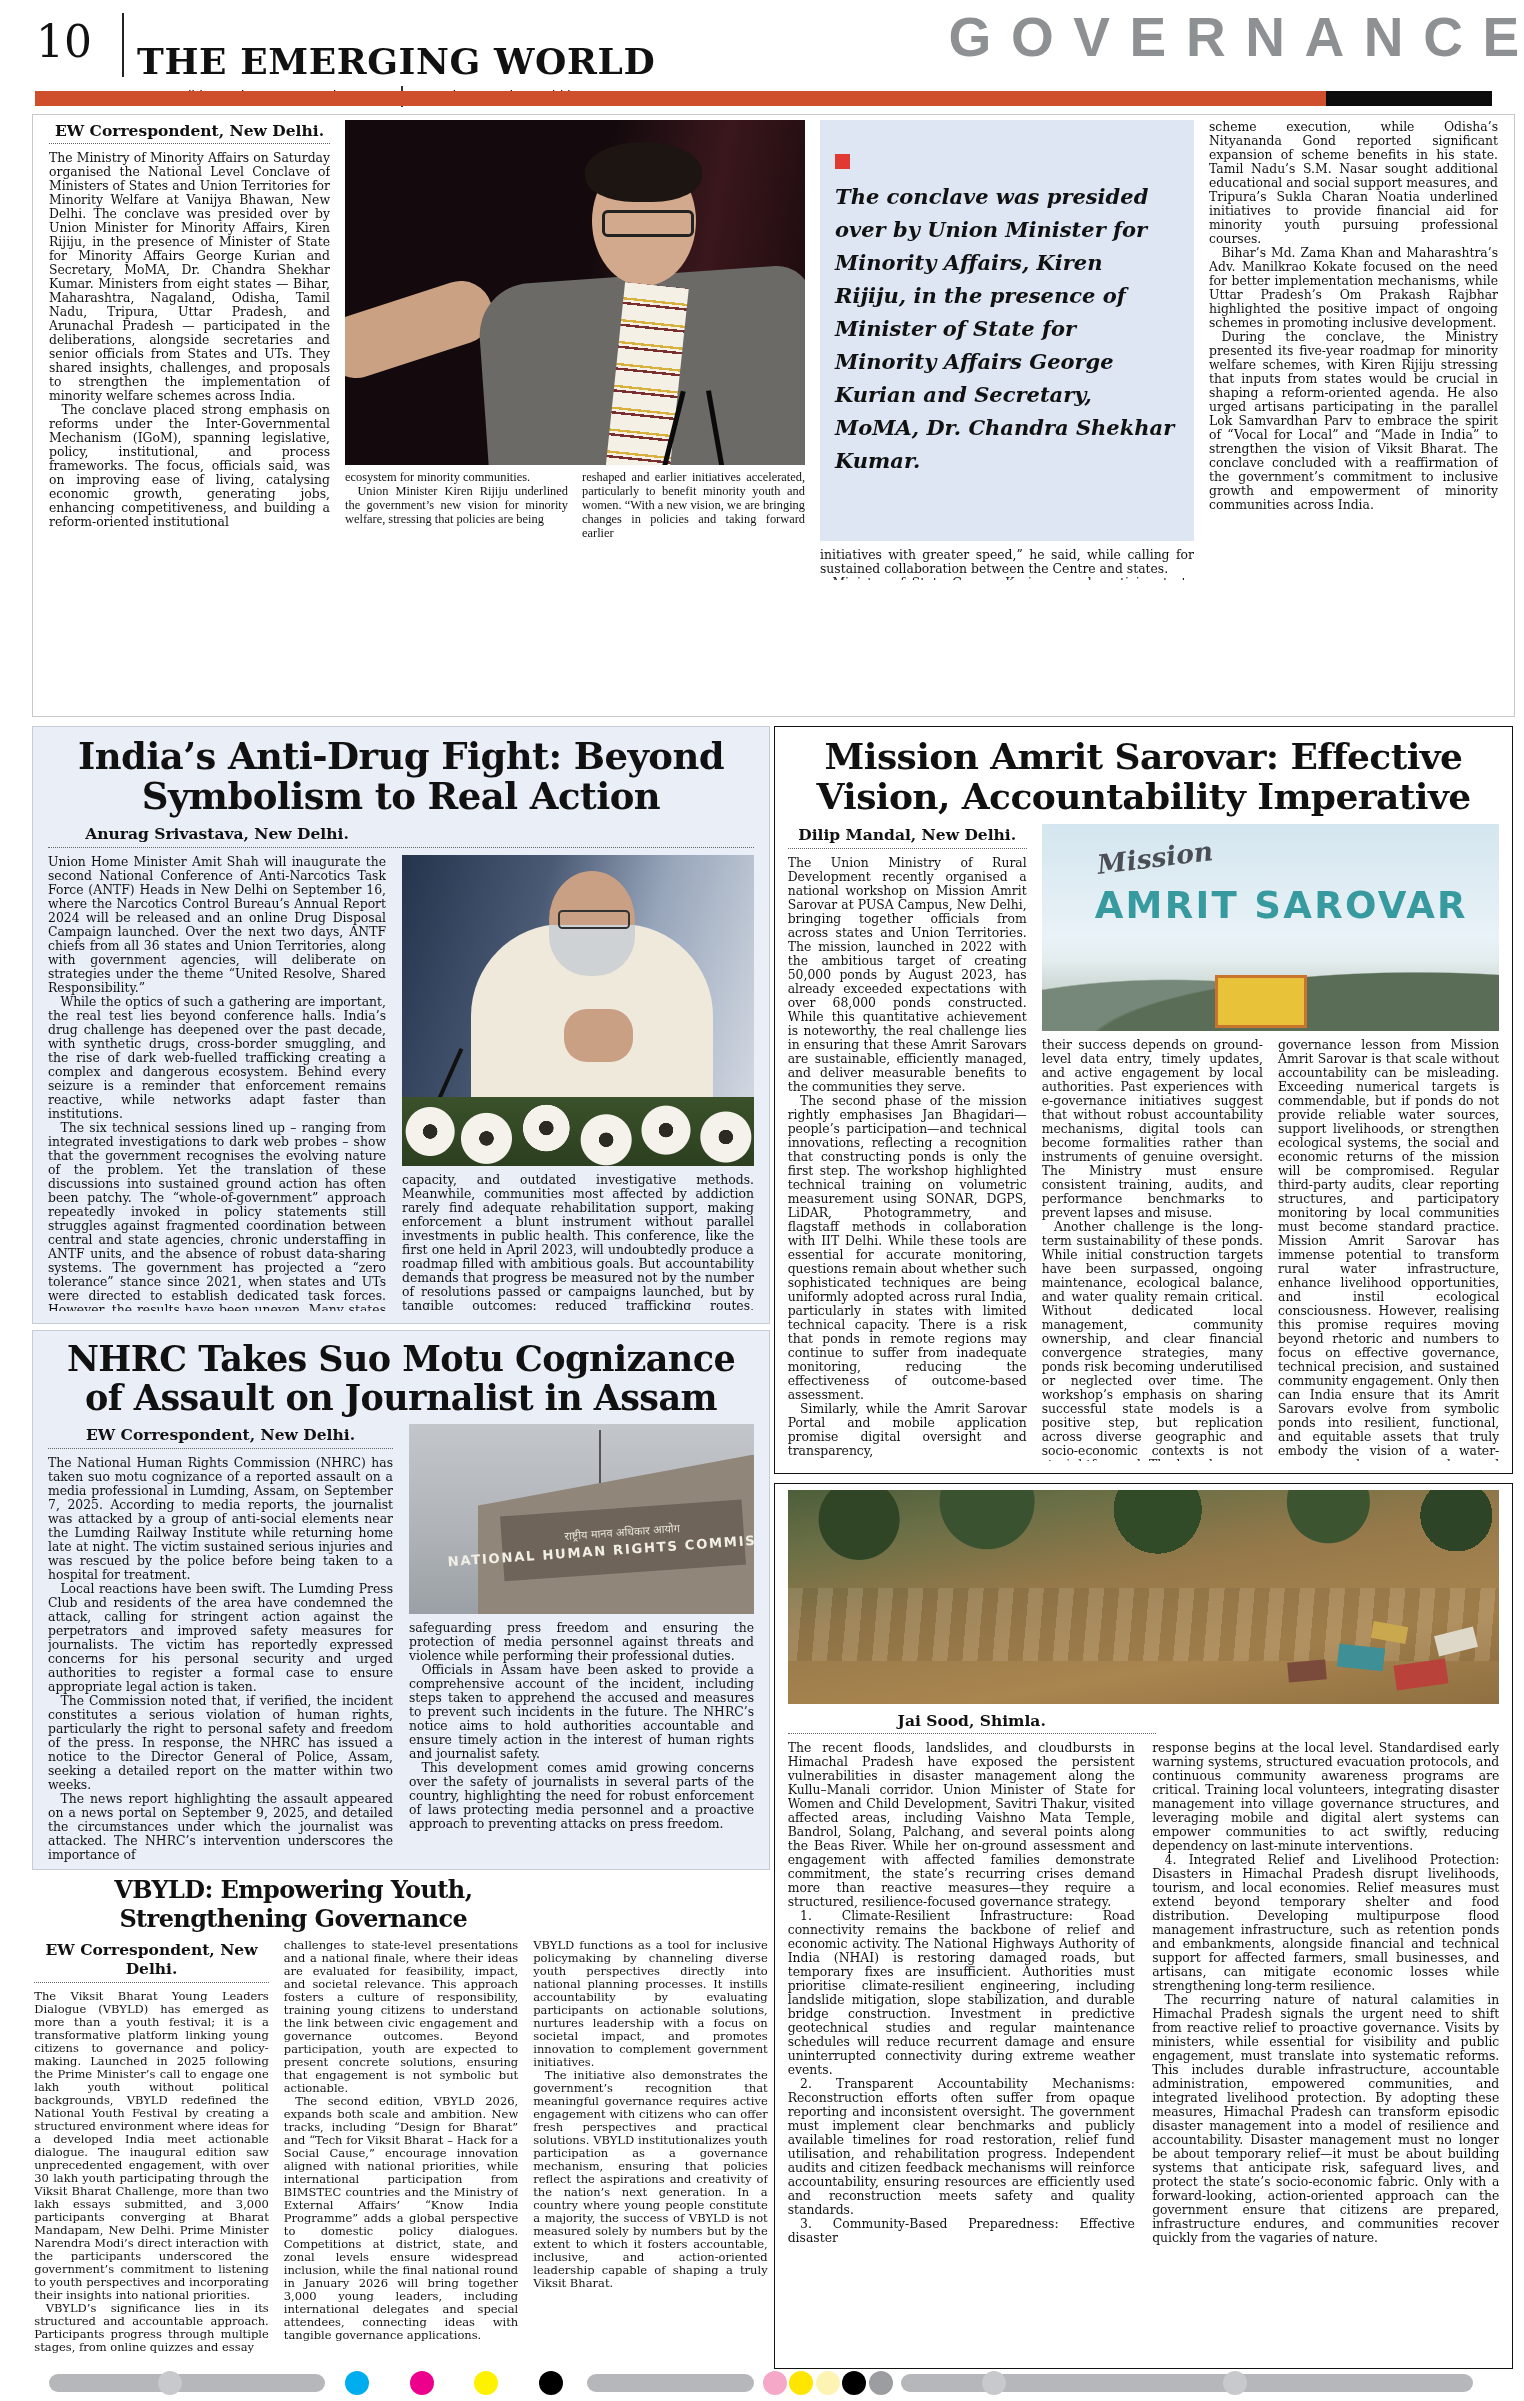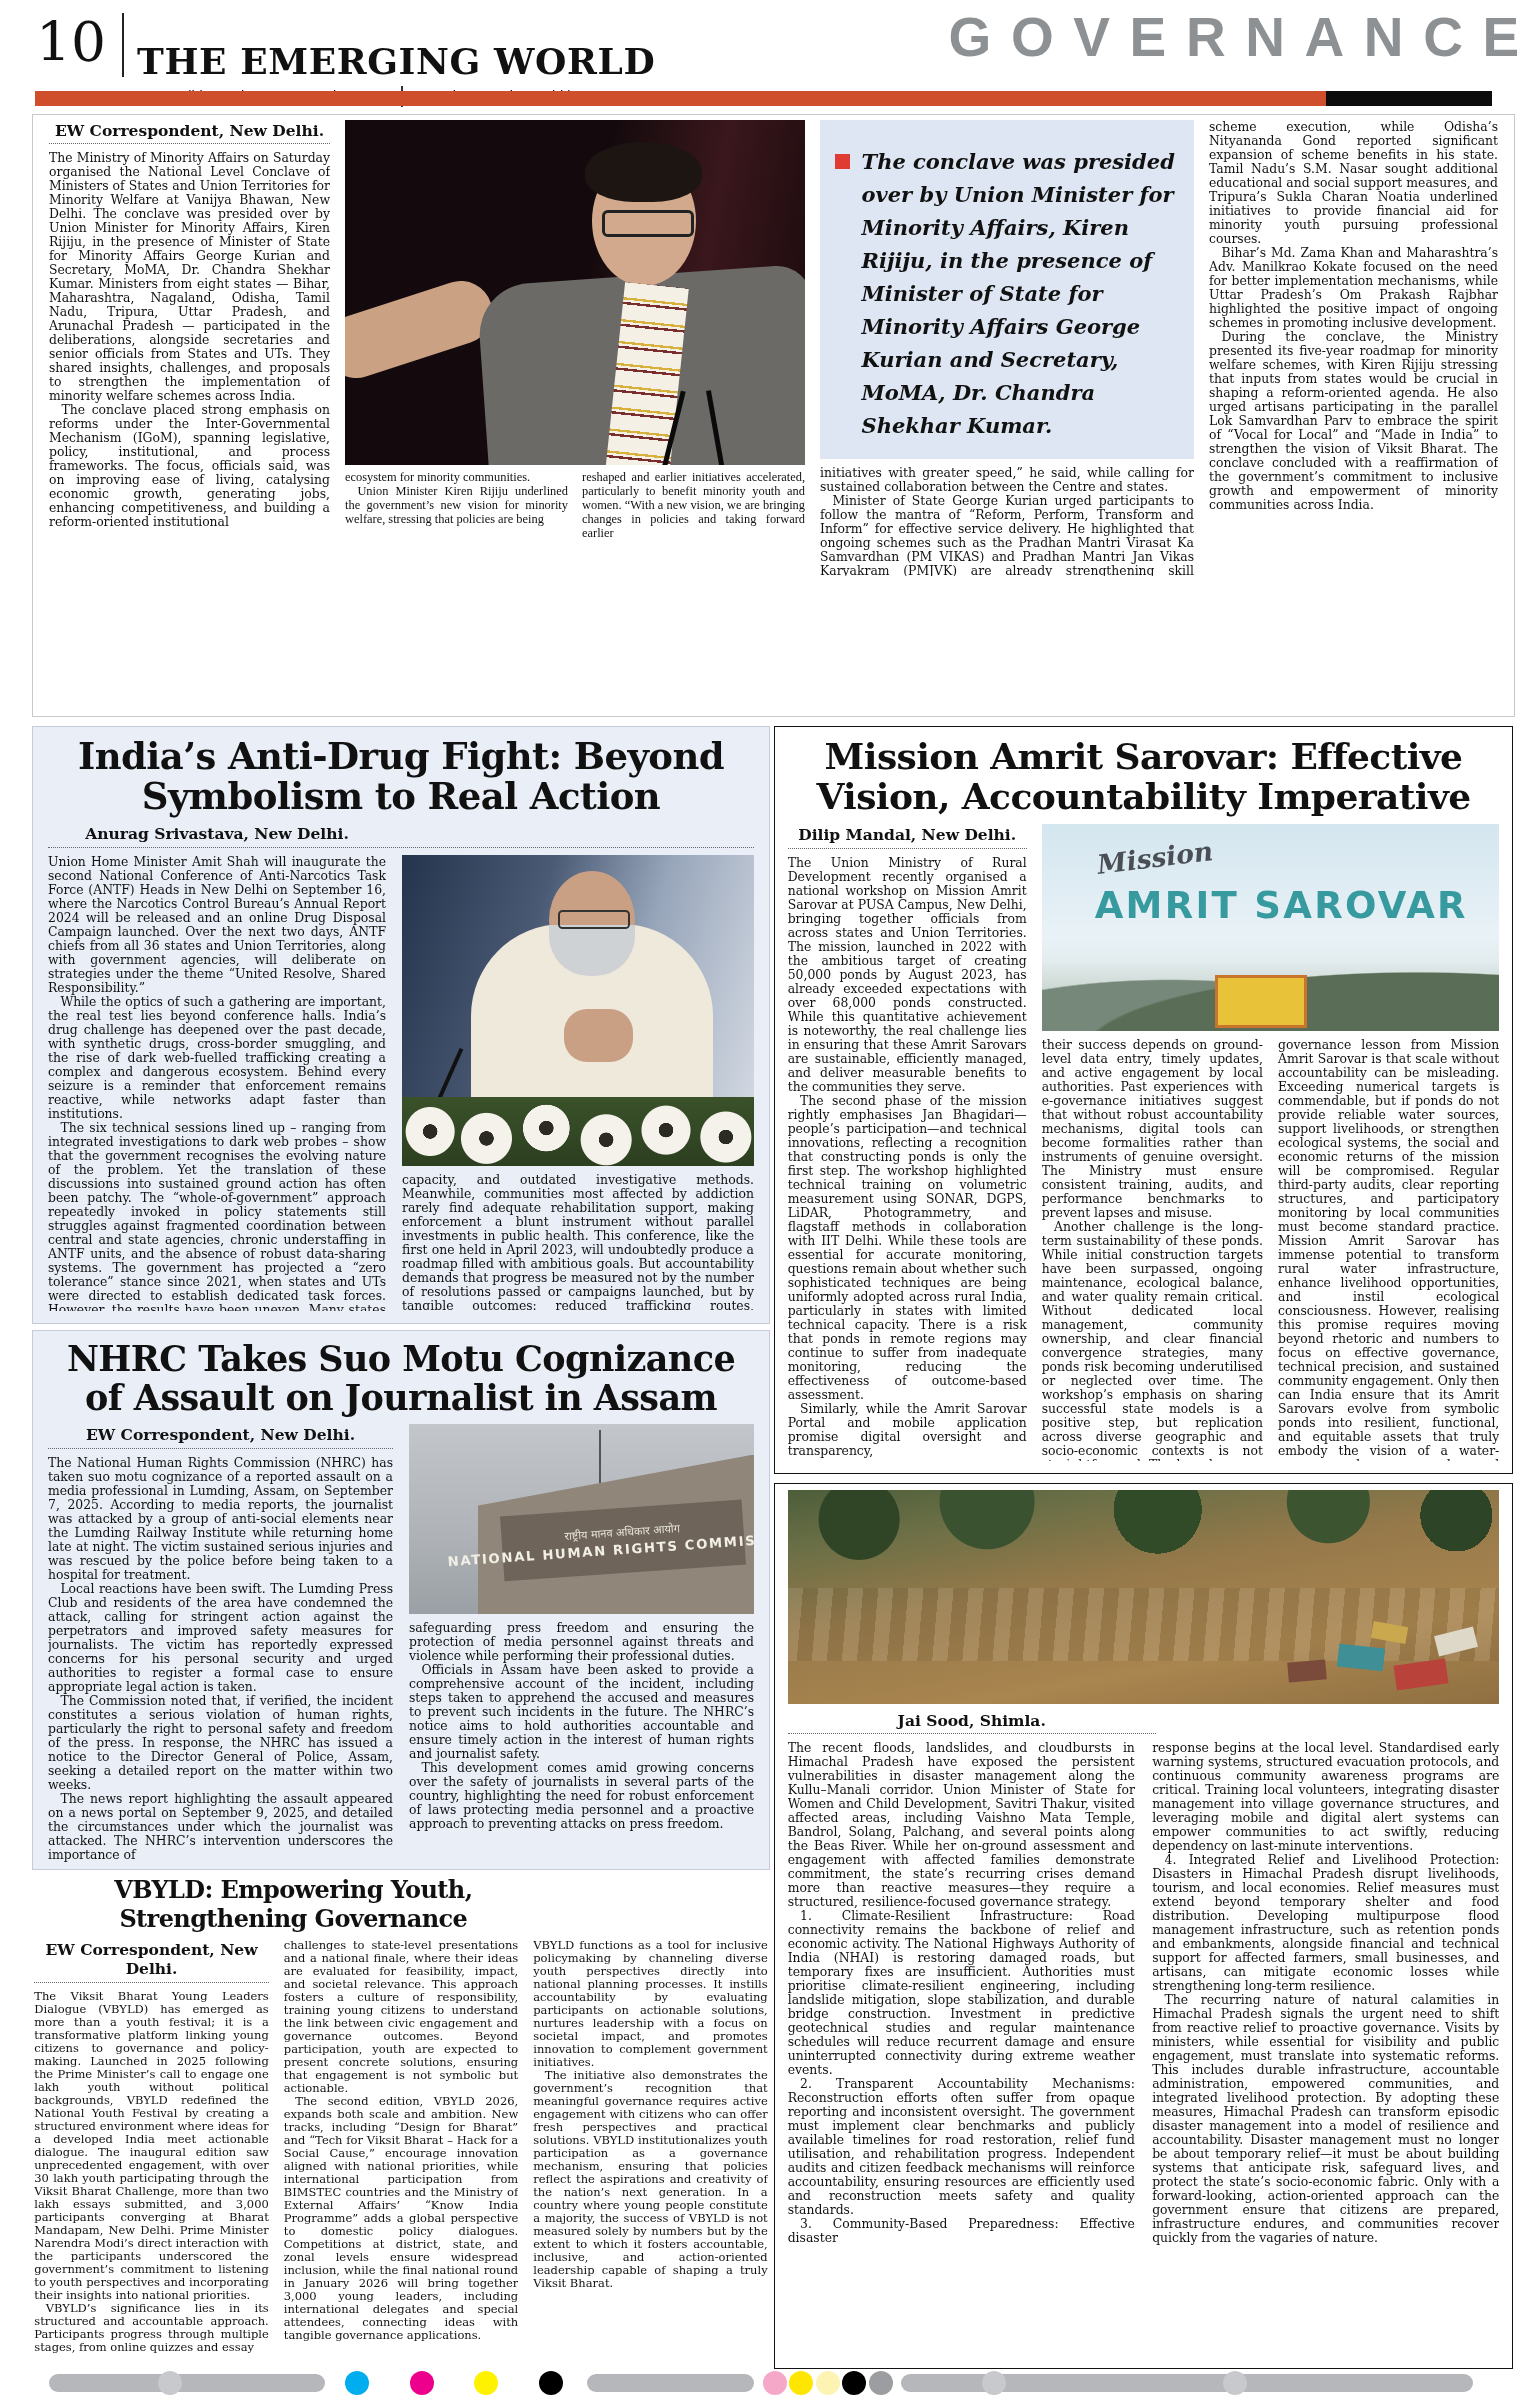--- a/index.html
+++ b/index.html
@@ -1,18 +1,18 @@
 <!DOCTYPE html>
 <html style="font-size:9.2px"><head>
 <meta charset="utf-8">
 <style>
   html,body{margin:0;padding:0;background:#e8e8e8;}
   .page{position:relative;width:1525px;height:2401px;background:#ffffff;font-family:"DejaVu Serif",serif;color:#111;overflow:hidden;}
   
-  .pagenum{position:absolute;left:36px;top:4.6px;font-size:55px;line-height:74px;font-weight:400;}
+  .pagenum{position:absolute;left:36px;top:4.6px;font-size:44px;line-height:74px;font-weight:400;}
   .hdr-vline{position:absolute;left:122px;top:12.7px;width:2.3px;height:64px;background:#222;}
   .mast{position:absolute;left:137px;top:8px;}
   .mast-title{font-weight:700;font-size:36px;line-height:40px;letter-spacing:0.6px;white-space:nowrap;margin-top:33px;}
   .mast-sub{display:flex;align-items:center;gap:11.5px;margin-top:4.6px;font-family:"Liberation Sans",sans-serif;font-size:14.4px;}
   .sub-divider{width:1.7px;height:21px;background:#333;}
   .section-title{position:absolute;right:5.8px;top:7px;font-family:"Liberation Sans",sans-serif;font-weight:700;font-size:55px;line-height:60px;color:#8e9193;letter-spacing:19.6px;margin-right:-19.6px;white-space:nowrap;}
   .bar-orange{position:absolute;left:35px;top:91px;width:1292px;height:15px;background:#cf4f2c;}
   .bar-black{position:absolute;left:1326px;top:91px;width:166px;height:15px;background:#0c0c0c;}
   
   .art{position:absolute;box-sizing:border-box;background:#fff;}
@@ -33,21 +33,21 @@
   .rj-arm{left:-23px;top:178px;width:173px;height:63px;background:#caa183;border-radius:35px;transform:rotate(-18deg);}
   .rj-body{left:138px;top:155px;width:334px;height:207px;background:#6b6a66;border-radius:52px 35px 0 0;transform:rotate(-4deg);}
   .rj-head{left:247px;top:36px;width:104px;height:130px;background:#d2a98c;border-radius:50%;}
   .rj-hair{left:240px;top:22px;width:117px;height:60px;background:#1c1512;border-radius:50% 50% 42% 42%;}
   .rj-glasses{left:257px;top:90px;width:86px;height:21px;border:3.5px solid #222;border-radius:5.8px;}
   .rj-scarf{left:270px;top:165px;width:64px;height:190px;transform:rotate(6deg);background:repeating-linear-gradient(#f5f0e6 0 15px,#d8b13c 15px 17.3px,#f5f0e6 17.3px 19.6px,#7a2d2d 19.6px 22px);}
   .rj-mic1{left:326px;top:270px;width:4.6px;height:81px;background:#0a0a0a;transform:rotate(14deg);}
   .rj-mic2{left:368px;top:270px;width:4.6px;height:81px;background:#0a0a0a;transform:rotate(-10deg);}
   .m-two{display:flex;gap:14px;height:105px;overflow:hidden;margin-top:5.8px;font-family:Liberation Serif, serif;}
   .m-two > div{flex:1;}
-  .quotebox{height:339px;background:#dde6f2;box-sizing:border-box;padding:25px 17.3px 17.3px 15px;display:flex;gap:11.5px;}
+  .quotebox{height:421px;background:#dde6f2;box-sizing:border-box;padding:25px 17.3px 17.3px 15px;display:flex;gap:11.5px;flex-direction:column;}
   .qmark{width:15px;height:15px;background:#e03b33;margin-top:9.2px;flex:none;}
   .qtext{font-style:italic;font-weight:700;font-size:21px;line-height:33px;text-align:left;}
   .m-c4-text{margin-top:7px;height:110px;overflow:hidden;}
   
   .art2{left:32px;top:726px;width:738px;height:598px;background:#e9eef7;border:0.6px solid #c5ccd8;padding:3.5px 15px;}
   .a-head{font-size:37px;line-height:40px;margin:5.8px 5.8px 7px;}
   .a-byline{width:338px;}
   .a-grid{display:grid;grid-template-columns:338px 1fr;column-gap:16px;height:456px;}
   .ph-shah{height:311px;background:linear-gradient(105deg,#24344d 0%,#4a5a74 35%,#97a5ba 62%,#d9dee6 100%);}
   .sh-body{left:69px;top:69px;width:242px;height:196px;background:#efe9dc;border-radius:92px 92px 0 0;}

